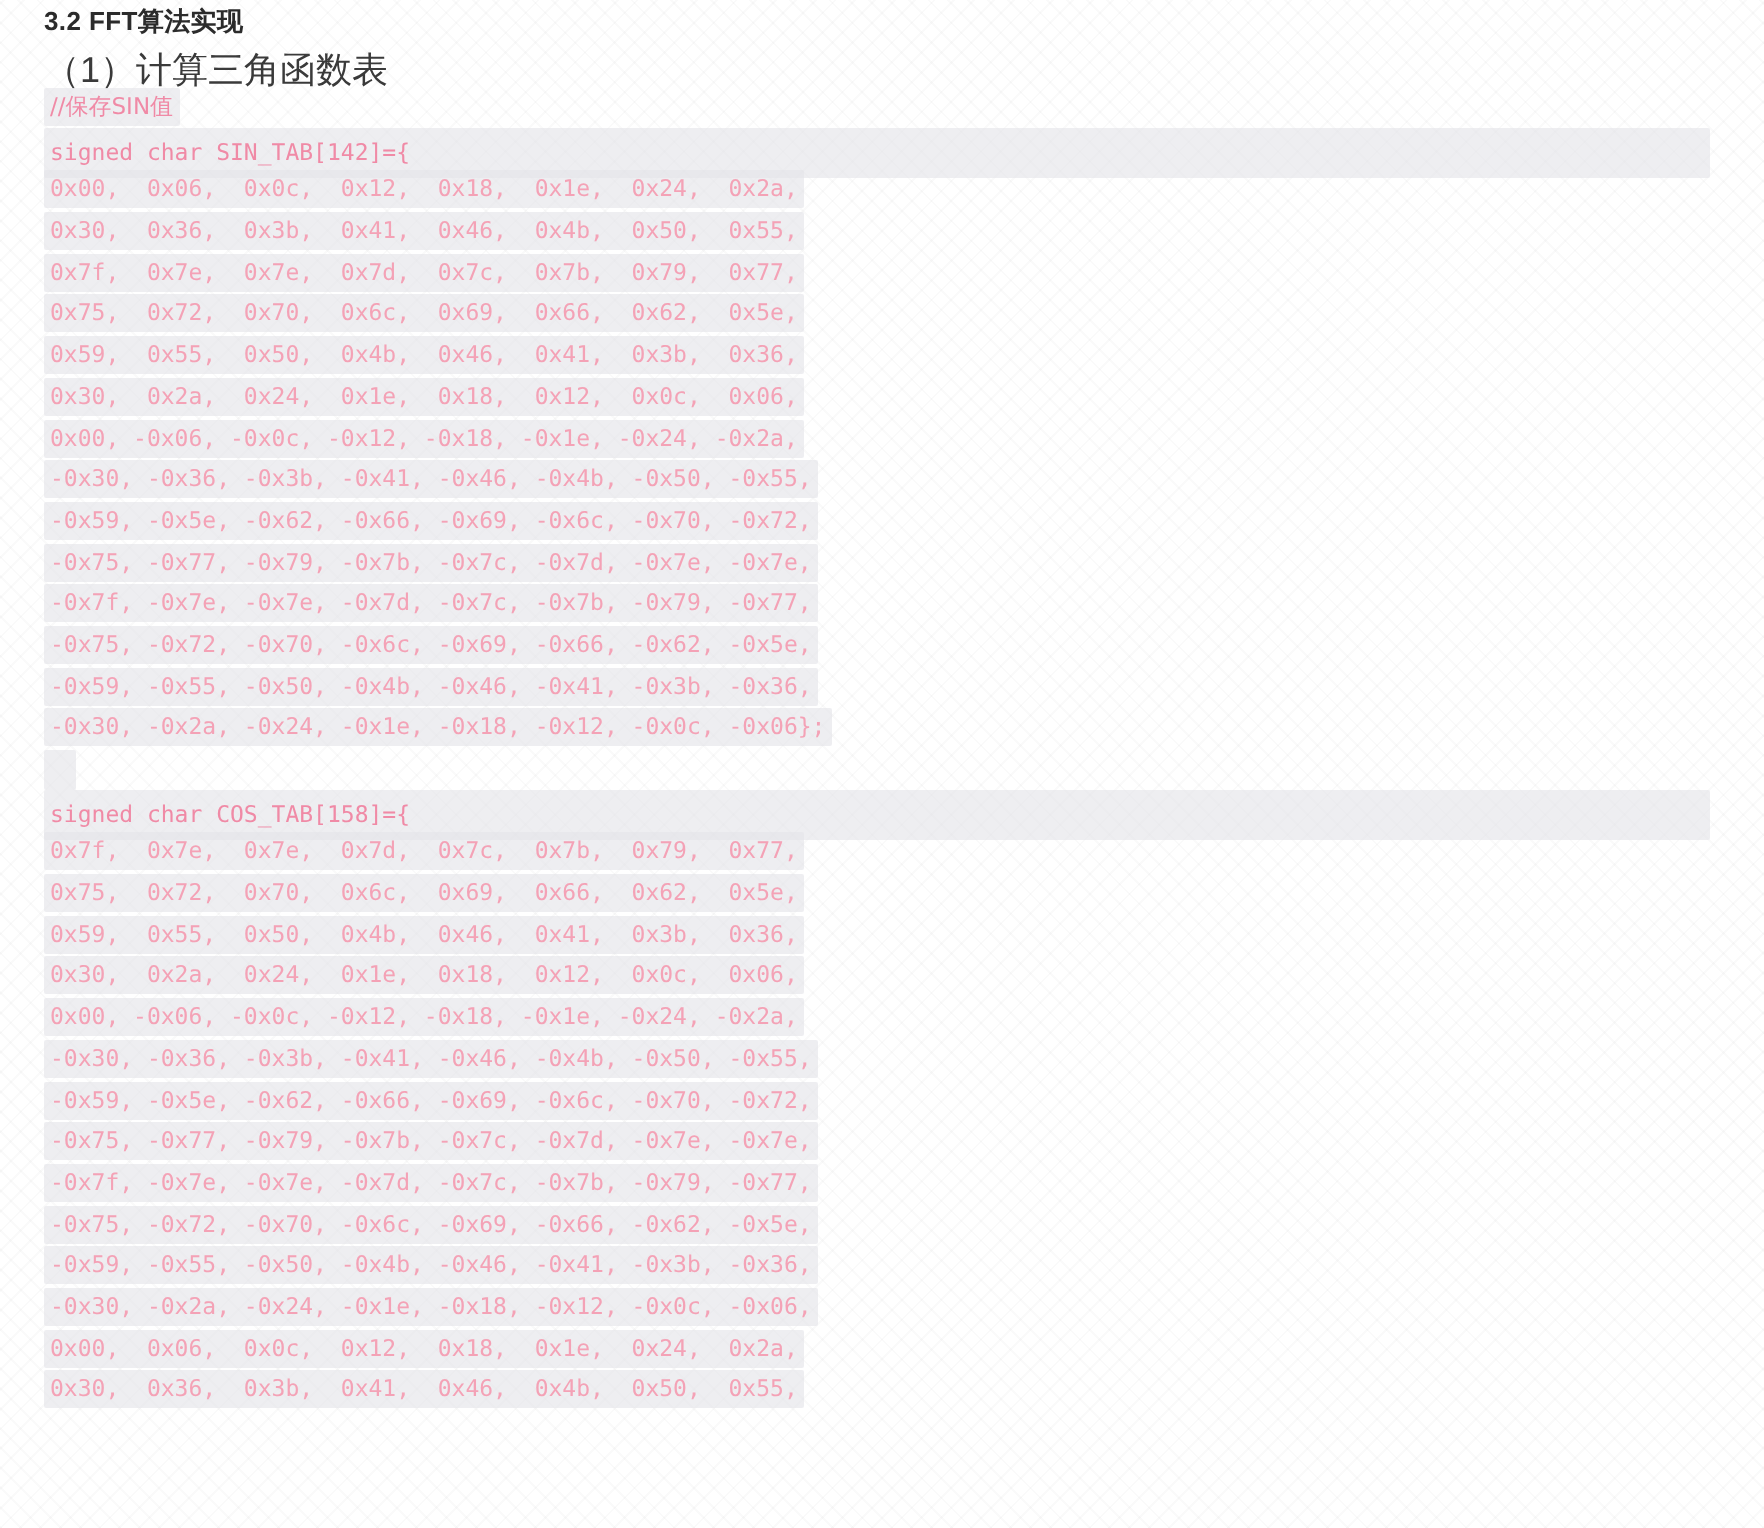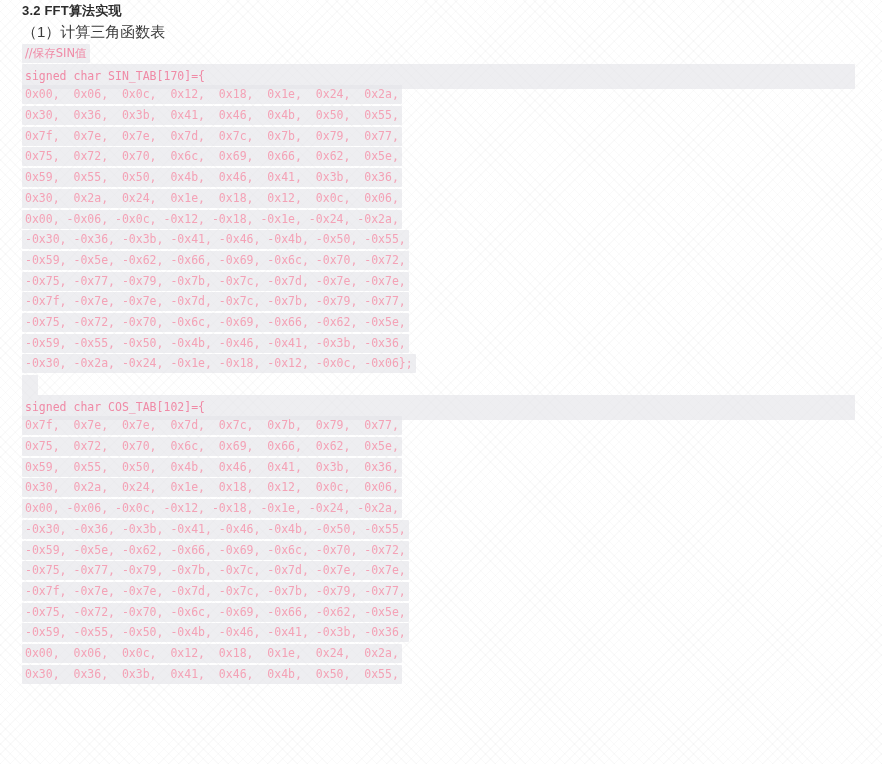--- a/index.html
+++ b/index.html
@@ -32,21 +32,21 @@
     font-weight: bold;
     color: #2b2b2b;
     letter-spacing: 0.2px;
     white-space: nowrap;
   }
 
   .doc-subtitle {
     position: absolute;
     left: 22px;
     top: 23px;
-    font-size: 15px;
+    font-size: 18px;
     font-weight: normal;
     color: #3a3a3a;
     white-space: nowrap;
   }
 
   .code-block {
     position: absolute;
     left: 0;
     top: 43px;
     width: 882px;
@@ -100,45 +100,46 @@
 <body>
 
 <div id="page">
 
   <div class="doc-title">3.2 FFT算法实现</div>
 
   <div class="doc-subtitle">（1）计算三角函数表</div>
 
   <div class="code-block" id="code-block">
       <div class="code-line comment"><span class="hl">//保存SIN值</span></div>
-      <div class="code-line decl"><span class="hl">signed char SIN_TAB[170]={</span></div>
+      <div class="code-line decl"><span class="hl">signed char SIN_TAB[142]={</span></div>
       <div class="code-line data"><span class="hl">0x00,  0x06,  0x0c,  0x12,  0x18,  0x1e,  0x24,  0x2a,</span></div>
       <div class="code-line data"><span class="hl">0x30,  0x36,  0x3b,  0x41,  0x46,  0x4b,  0x50,  0x55,</span></div>
       <div class="code-line data"><span class="hl">0x7f,  0x7e,  0x7e,  0x7d,  0x7c,  0x7b,  0x79,  0x77,</span></div>
       <div class="code-line data"><span class="hl">0x75,  0x72,  0x70,  0x6c,  0x69,  0x66,  0x62,  0x5e,</span></div>
       <div class="code-line data"><span class="hl">0x59,  0x55,  0x50,  0x4b,  0x46,  0x41,  0x3b,  0x36,</span></div>
       <div class="code-line data"><span class="hl">0x30,  0x2a,  0x24,  0x1e,  0x18,  0x12,  0x0c,  0x06,</span></div>
       <div class="code-line data"><span class="hl">0x00, -0x06, -0x0c, -0x12, -0x18, -0x1e, -0x24, -0x2a,</span></div>
       <div class="code-line data"><span class="hl">-0x30, -0x36, -0x3b, -0x41, -0x46, -0x4b, -0x50, -0x55,</span></div>
       <div class="code-line data"><span class="hl">-0x59, -0x5e, -0x62, -0x66, -0x69, -0x6c, -0x70, -0x72,</span></div>
       <div class="code-line data"><span class="hl">-0x75, -0x77, -0x79, -0x7b, -0x7c, -0x7d, -0x7e, -0x7e,</span></div>
       <div class="code-line data"><span class="hl">-0x7f, -0x7e, -0x7e, -0x7d, -0x7c, -0x7b, -0x79, -0x77,</span></div>
       <div class="code-line data"><span class="hl">-0x75, -0x72, -0x70, -0x6c, -0x69, -0x66, -0x62, -0x5e,</span></div>
       <div class="code-line data"><span class="hl">-0x59, -0x55, -0x50, -0x4b, -0x46, -0x41, -0x3b, -0x36,</span></div>
       <div class="code-line data"><span class="hl">-0x30, -0x2a, -0x24, -0x1e, -0x18, -0x12, -0x0c, -0x06};</span></div>
       <div class="code-line blank"><span class="hl"></span></div>
-      <div class="code-line decl"><span class="hl">signed char COS_TAB[102]={</span></div>
+      <div class="code-line decl"><span class="hl">signed char COS_TAB[158]={</span></div>
       <div class="code-line data"><span class="hl">0x7f,  0x7e,  0x7e,  0x7d,  0x7c,  0x7b,  0x79,  0x77,</span></div>
       <div class="code-line data"><span class="hl">0x75,  0x72,  0x70,  0x6c,  0x69,  0x66,  0x62,  0x5e,</span></div>
       <div class="code-line data"><span class="hl">0x59,  0x55,  0x50,  0x4b,  0x46,  0x41,  0x3b,  0x36,</span></div>
       <div class="code-line data"><span class="hl">0x30,  0x2a,  0x24,  0x1e,  0x18,  0x12,  0x0c,  0x06,</span></div>
       <div class="code-line data"><span class="hl">0x00, -0x06, -0x0c, -0x12, -0x18, -0x1e, -0x24, -0x2a,</span></div>
       <div class="code-line data"><span class="hl">-0x30, -0x36, -0x3b, -0x41, -0x46, -0x4b, -0x50, -0x55,</span></div>
       <div class="code-line data"><span class="hl">-0x59, -0x5e, -0x62, -0x66, -0x69, -0x6c, -0x70, -0x72,</span></div>
       <div class="code-line data"><span class="hl">-0x75, -0x77, -0x79, -0x7b, -0x7c, -0x7d, -0x7e, -0x7e,</span></div>
       <div class="code-line data"><span class="hl">-0x7f, -0x7e, -0x7e, -0x7d, -0x7c, -0x7b, -0x79, -0x77,</span></div>
       <div class="code-line data"><span class="hl">-0x75, -0x72, -0x70, -0x6c, -0x69, -0x66, -0x62, -0x5e,</span></div>
       <div class="code-line data"><span class="hl">-0x59, -0x55, -0x50, -0x4b, -0x46, -0x41, -0x3b, -0x36,</span></div>
+      <div class="code-line data"><span class="hl">-0x30, -0x2a, -0x24, -0x1e, -0x18, -0x12, -0x0c, -0x06,</span></div>
       <div class="code-line data"><span class="hl">0x00,  0x06,  0x0c,  0x12,  0x18,  0x1e,  0x24,  0x2a,</span></div>
       <div class="code-line data"><span class="hl">0x30,  0x36,  0x3b,  0x41,  0x46,  0x4b,  0x50,  0x55,</span></div>
     </div>
 
 </div>
 
 </body></html>

